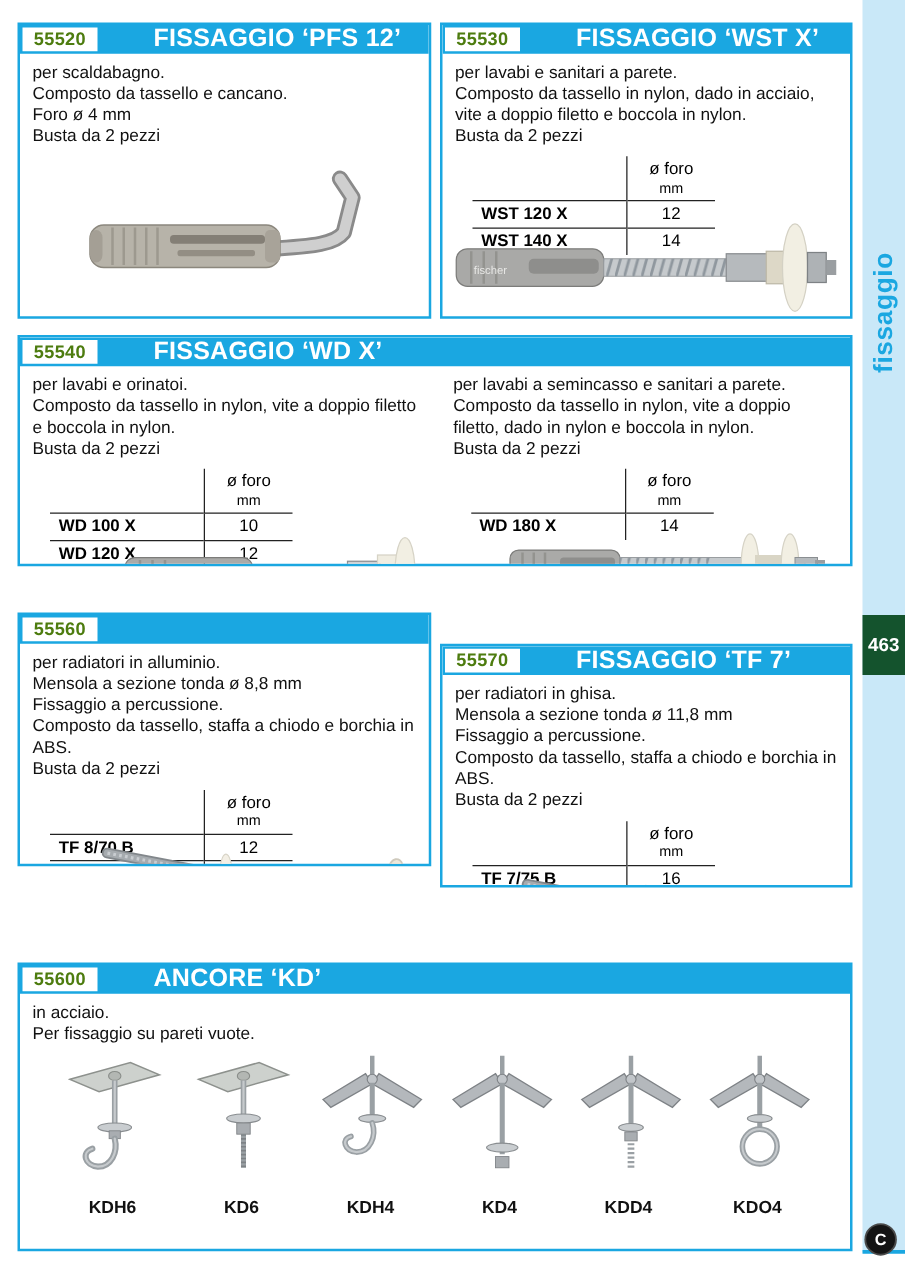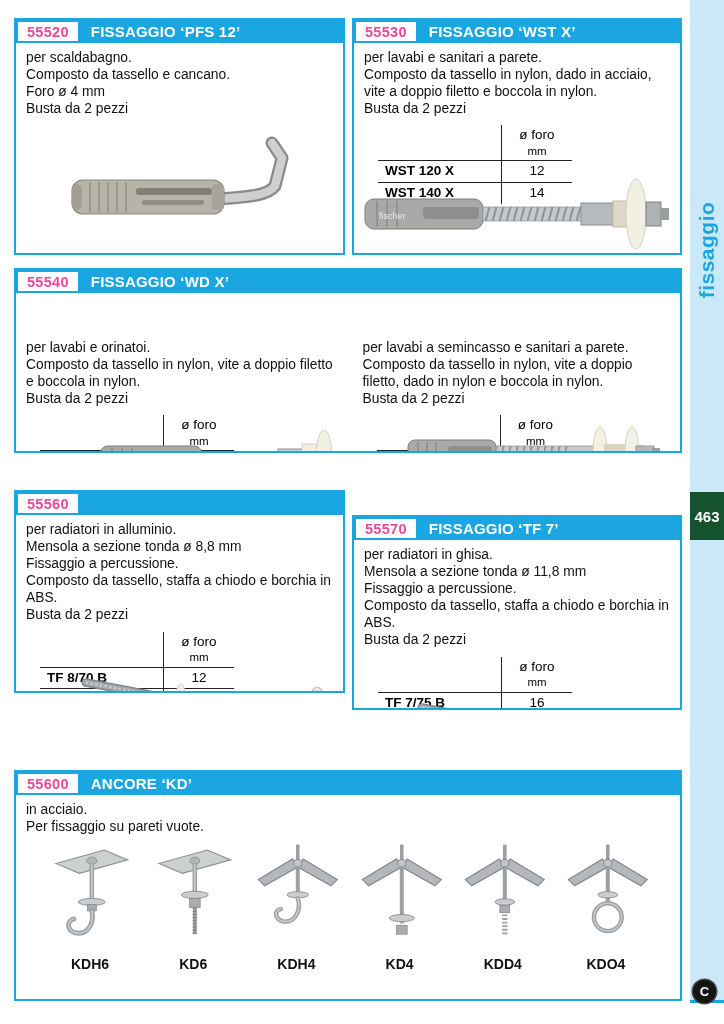--- a/index.html
+++ b/index.html
@@ -16,40 +16,40 @@
   #s55530 { left:352px; top:18px;  width:330px; height:237px; }
   #s55540 { left:14px;  top:268px; width:668px; height:185px; }
   #s55560 { left:14px;  top:490px; width:331px; height:203px; }
   #s55570 { left:352px; top:515px; width:330px; height:195px; }
   #s55600 { left:14px;  top:770px; width:668px; height:231px; }
 
   .sec-header {
     background:#1aa7e1; height:23px; display:flex; align-items:stretch;
   }
   .code-box {
-    background:#ffffff; color:#ec4899; font-weight:bold; font-size:14.5px;
+    background:#ffffff; color:#4d7c0f; font-weight:bold; font-size:14.5px;
     margin:2px 0 2px 2px; padding:0 9px; display:flex; align-items:center;
     letter-spacing:.3px;
   }
   .sec-title {
-    color:#ffffff; font-weight:bold; font-size:15px; display:flex;
-    align-items:center; padding-left:13px; letter-spacing:.2px;
+    color:#ffffff; font-weight:bold; font-size:20px; display:flex;
+    align-items:center; padding-left:13px; letter-spacing:.2px;margin-left:32px;
   }
   .sec-body { padding:6px 10px 0 10px; font-size:13.8px; line-height:1.24; }
   .desc-line { margin:0; }
 
   .spec-table { border-collapse:collapse; font-size:13.5px; margin:8px 0 0 14px; color:#000; }
   .spec-table td { padding:2px 7px; }
   td.model { font-weight:bold; min-width:100px; padding-right:16px; white-space:nowrap; }
   td.val   { border-left:1.5px solid #222; text-align:center; min-width:56px; }
   tr.t-row td { border-top:1.5px solid #222; }
   .hdr-foro { font-size:13.5px; }
   .hdr-mm   { font-size:11.5px; }
 
-  .cols { display:flex;margin-top:40px; }
+  .cols { display:flex; }
   .col-l { width:337px; }
   .col-r { width:328px; }
 
   .img { position:absolute; }
   #s55520 .img { left:40px;  top:106px; }
   #s55530 .img { left:5px;   top:149px; }
   #s55540 .img-l { left:78px;  top:146px; }
   #s55540 .img-r { left:388px; top:146px; }
   #s55560 .img { left:52px; top:168px; }
   #s55570 .img { left:50px; top:168px; }

